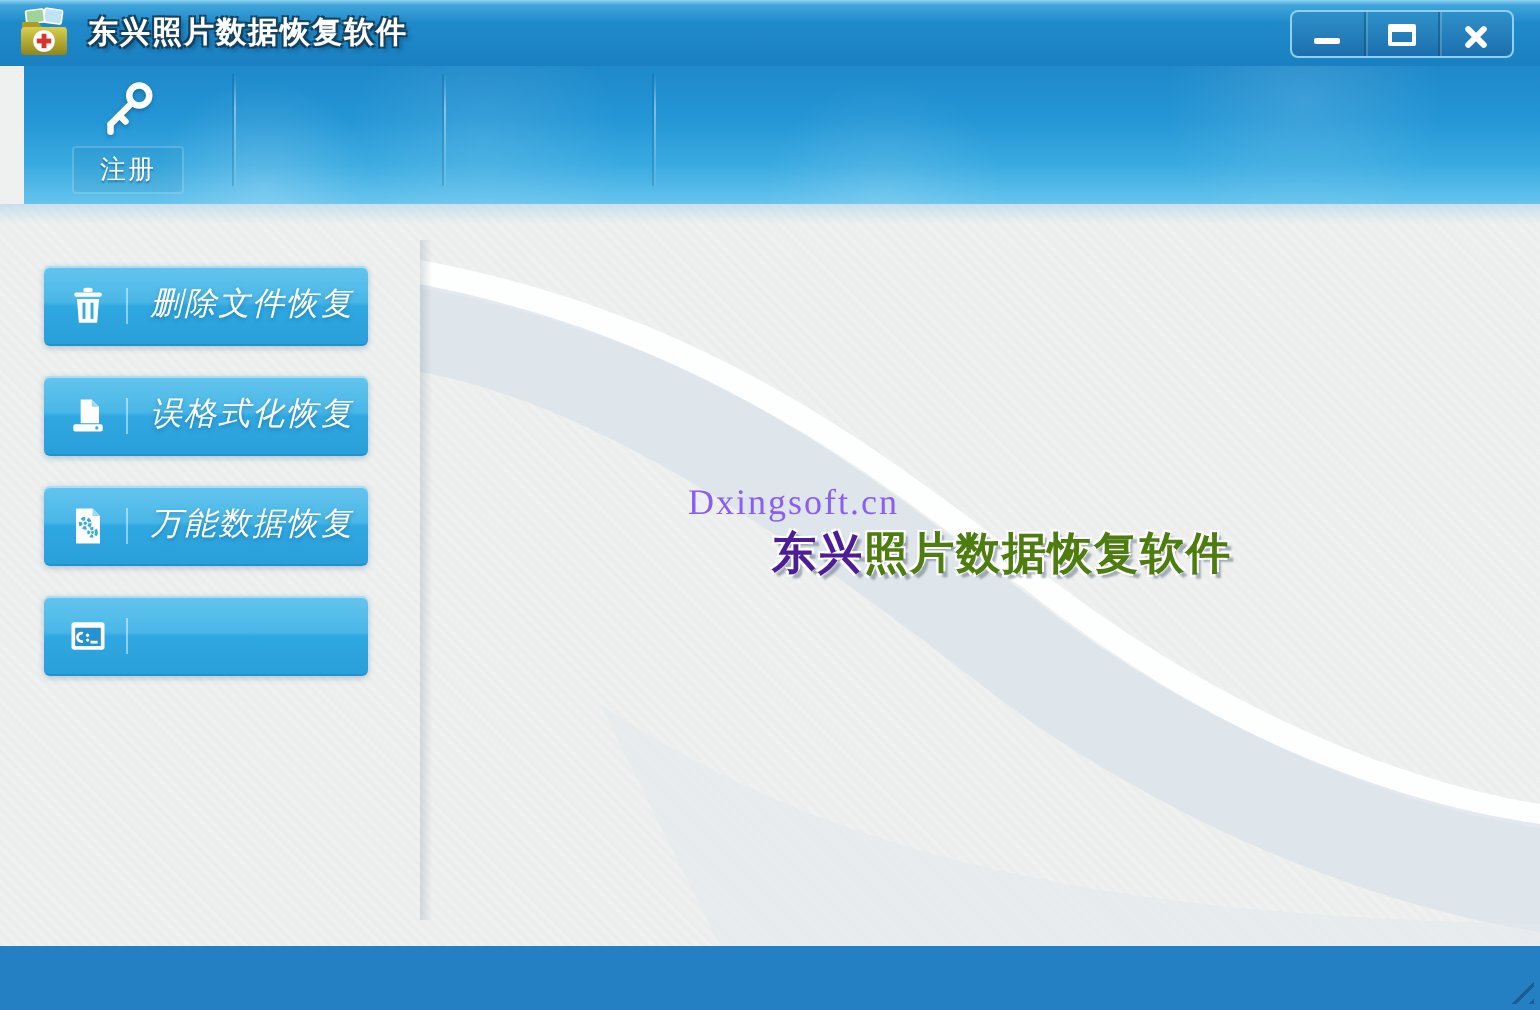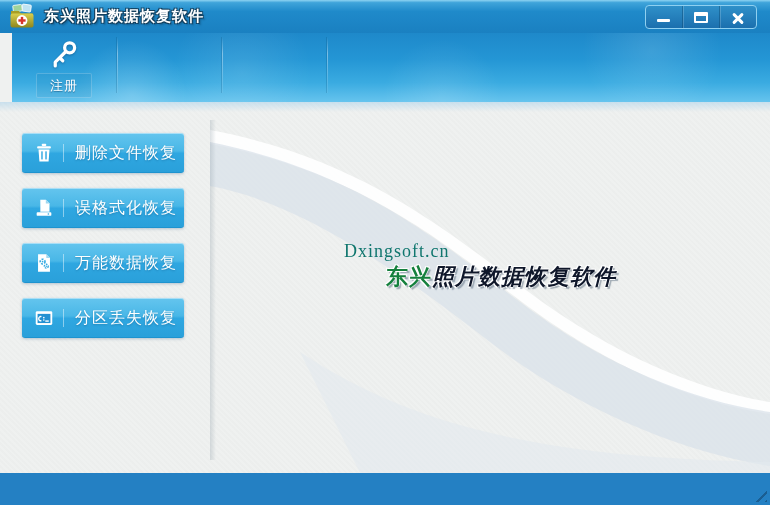--- a/index.html
+++ b/index.html
@@ -59,20 +59,21 @@
   }
   .tb-label { font-size:13px; color:#fff; text-shadow:0 1px 1px rgba(0,40,80,.45); letter-spacing:1px; }
 
   
   .content {
     position:absolute; left:0; top:102px; width:770px; height:371px;
     background:
       linear-gradient(180deg, rgba(170,210,235,.55), rgba(170,210,235,0) 10px),
       repeating-linear-gradient(45deg, rgba(0,0,0,.012) 0 2px, transparent 2px 4px),
       #eff1f0;
+    font-style: italic;
   }
   .wave-svg { position:absolute; left:0; top:0; width:770px; height:371px; }
   .panel-edge {
     position:absolute; left:210px; top:18px; width:6px; height:340px;
     background:linear-gradient(90deg, rgba(140,155,165,.30), rgba(140,155,165,0));
   }
 
   
   .side-btn {
     position:absolute; left:22px; width:162px; height:40px; border-radius:3px; cursor:pointer;
@@ -84,28 +85,28 @@
   .side-icon svg { width:22px; height:22px; }
   .side-sep { position:absolute; left:41px; top:11px; width:1px; height:18px; background:rgba(255,255,255,.45); }
   .side-label {
     position:absolute; left:50px; right:4px; top:0; height:40px; line-height:40px; text-align:center;
     font-size:16px; color:#fff; letter-spacing:1px; text-shadow:0 1px 2px rgba(0,60,100,.35);
   }
 
   
   .wm-site {
     position:absolute; left:344px; top:241px; font-family:"Liberation Serif", serif;
-    font-size:18px; color:#0f766e; letter-spacing:1px;
+    font-size:18px; color:#8b5cf6; letter-spacing:1px;
   }
   .wm-brand {
     position:absolute; left:386px; top:262px; font-size:22px; font-weight:bold; letter-spacing:1px; white-space:nowrap;
     text-shadow:-1px -1px 0 #fff, 1px -1px 0 #fff, -1px 1px 0 #fff, 2px 2px 1px rgba(70,90,110,.45);
   }
-  .wm-hl   { color:#15803d; }
-  .wm-rest { color:#0f172a;font-style:italic; }
+  .wm-hl   { color:#4c1d95; }
+  .wm-rest { color:#4d7c0f; }
 
   
   .footer { position:absolute; left:0; top:473px; width:770px; height:32px; background:#2480c3; }
   .grip {
     position:absolute; right:3px; bottom:3px; width:17px; height:17px;
     background:repeating-linear-gradient(135deg, transparent 0 4px, #1a5e92 4px 6px);
     clip-path:polygon(100% 0, 100% 100%, 0 100%);
   }
 </style>
 </head>
@@ -215,21 +216,20 @@
         <svg viewBox="0 0 24 24">
           <rect x="3" y="4.5" width="18" height="15" rx="1.5" fill="#fff"></rect>
           <rect x="5" y="7.5" width="14" height="10" fill="#2591d2"></rect>
           <path d="M9.2 10.5 a2.3 2.3 0 1 0 0 4.4" stroke="#fff" stroke-width="1.5" fill="none"></path>
           <circle cx="11.8" cy="11.6" r="0.9" fill="#fff"></circle>
           <circle cx="11.8" cy="14.2" r="0.9" fill="#fff"></circle>
           <rect x="13.4" y="14.6" width="3.8" height="1.5" fill="#fff"></rect>
         </svg>
       </span>
       <span class="side-sep"></span>
-      <span class="side-label">分区丢失恢复</span>
     </div>
   </div>
 
   <div class="wm-site">Dxingsoft.cn</div>
   <div class="wm-brand">
     <span class="wm-hl">东兴</span><span class="wm-rest">照片数据恢复软件</span>
   </div>
 
   <div class="footer">
     <div class="grip"></div>

